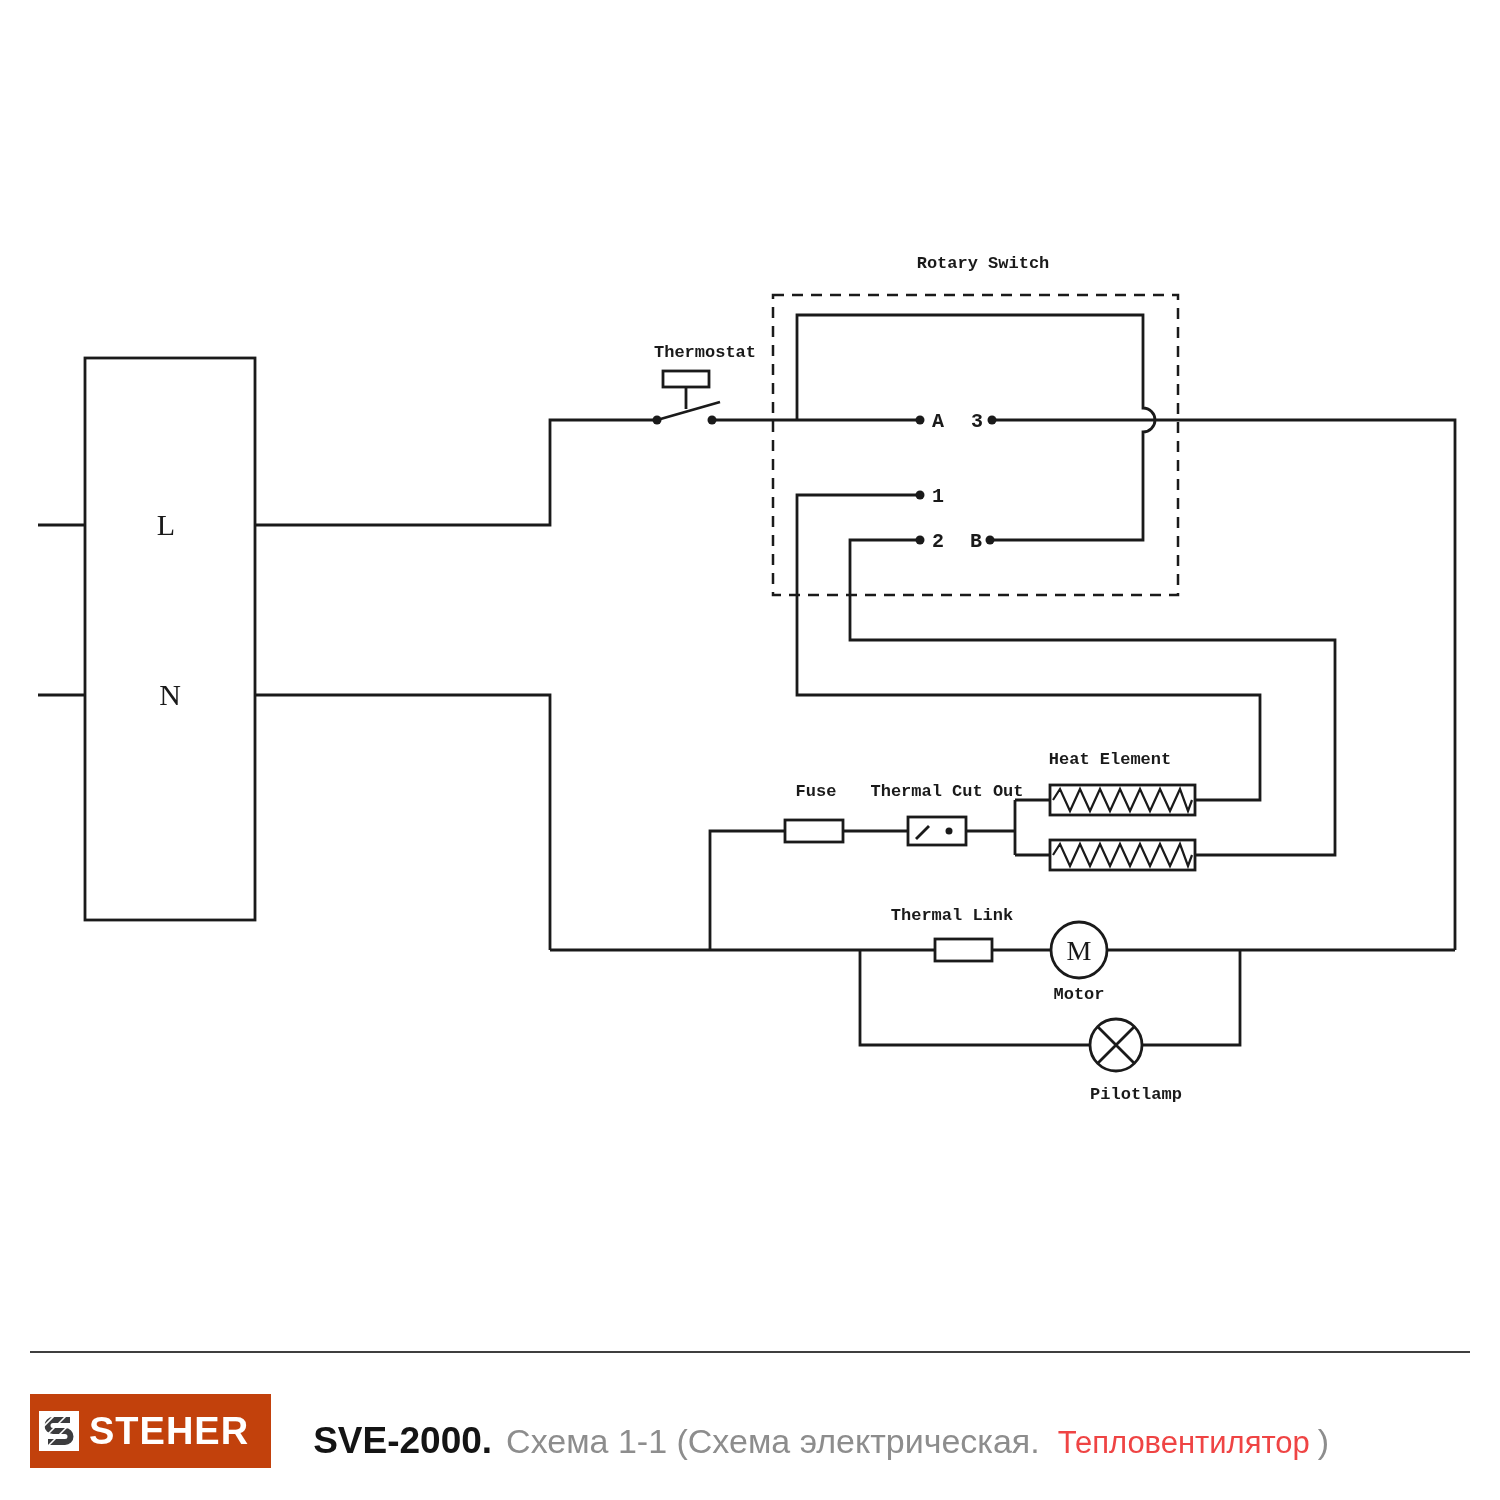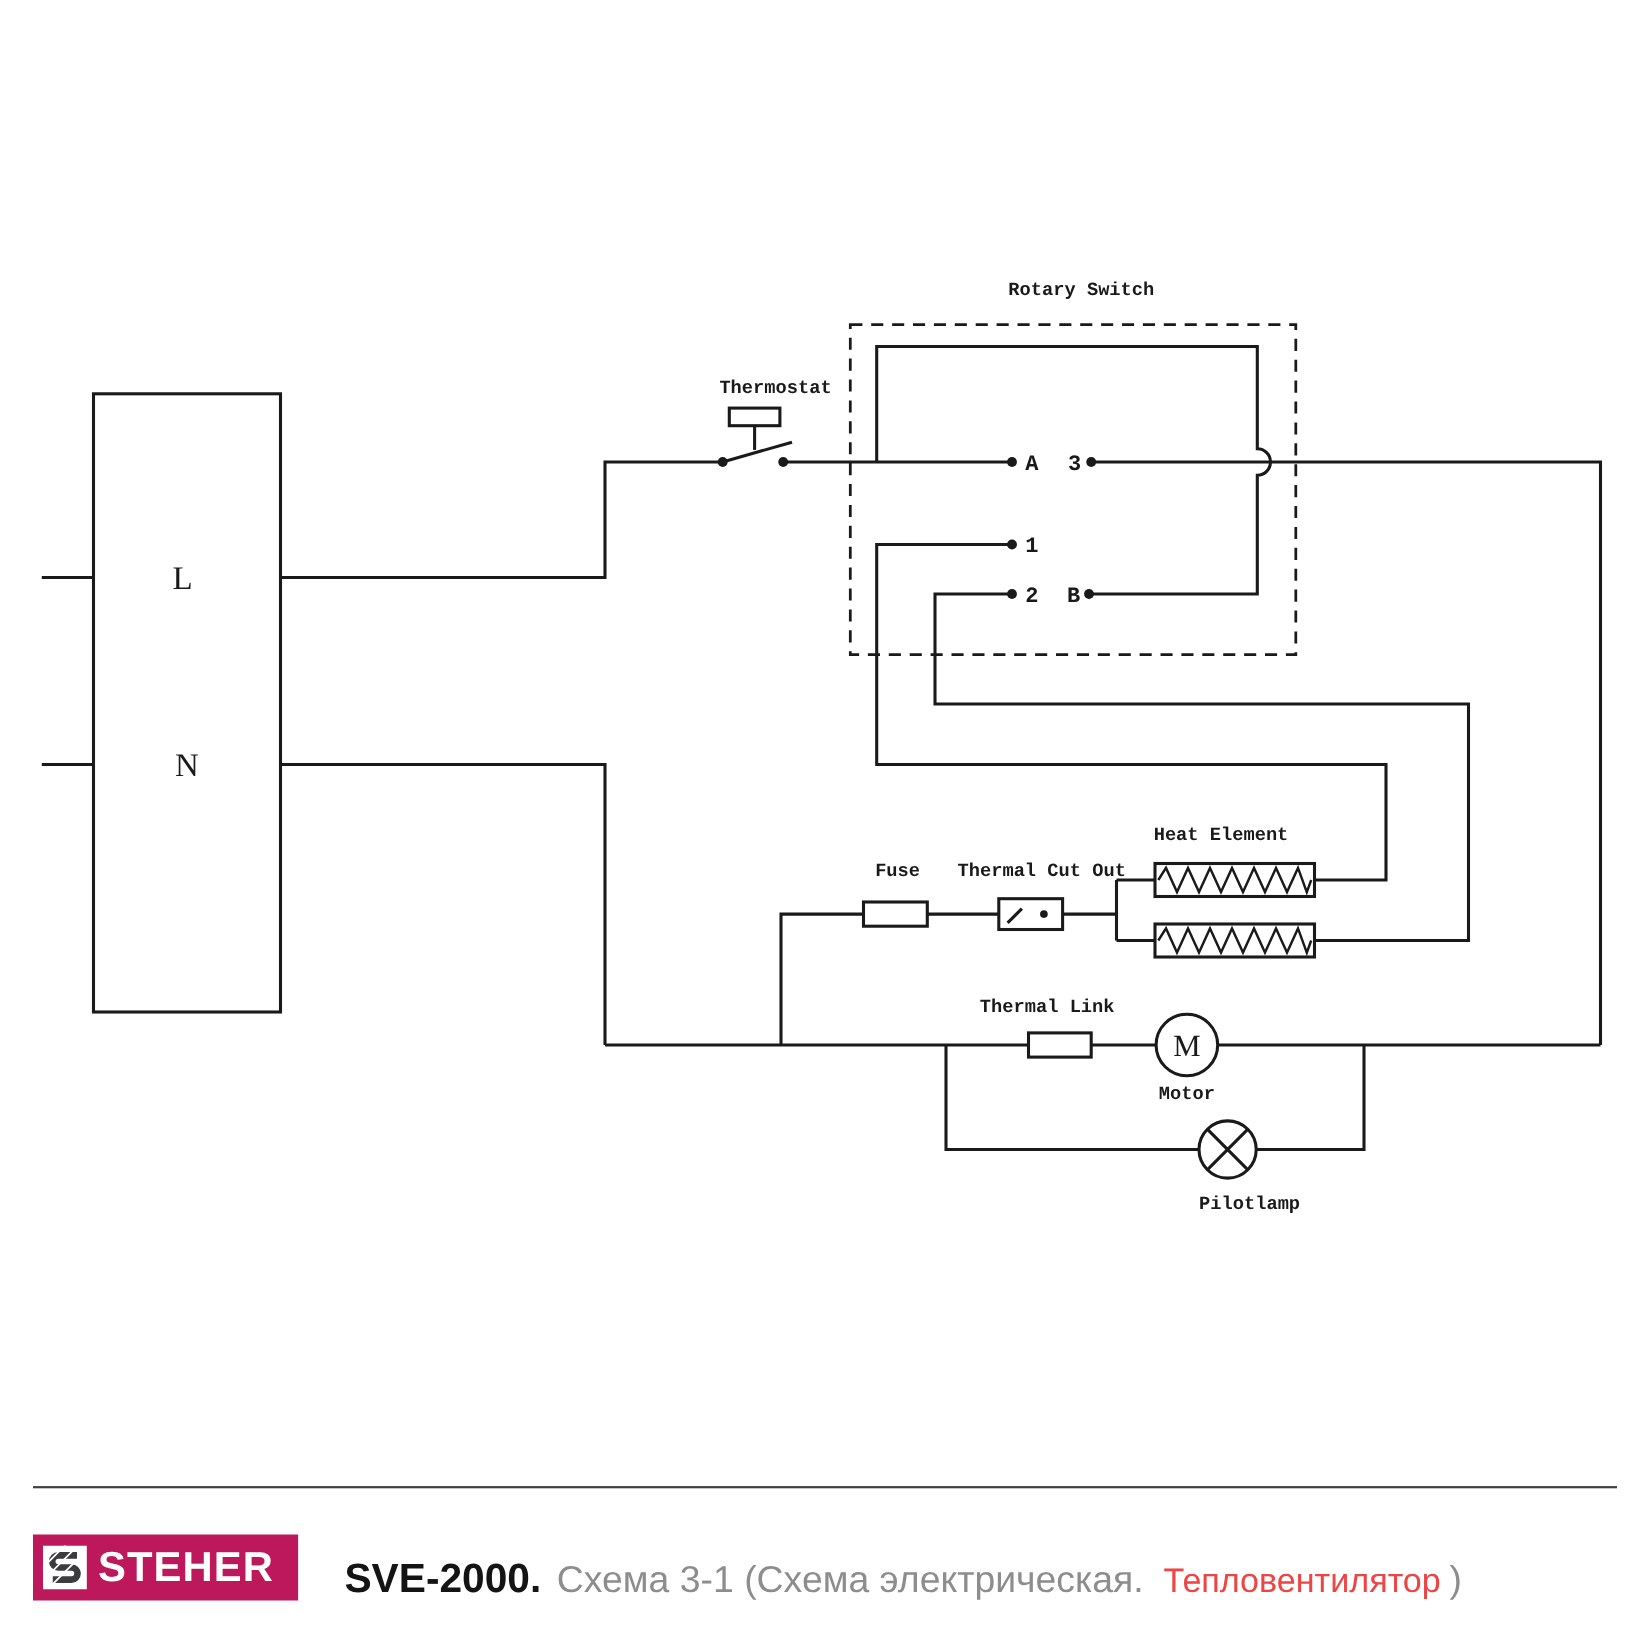--- a/index.html
+++ b/index.html
@@ -9,21 +9,21 @@
   svg .lbl{font-family:"Liberation Mono","DejaVu Sans Mono",monospace;font-weight:700;
            font-size:17px;fill:#1a1a1a;}
   svg .contact-lbl{font-family:"Liberation Mono","DejaVu Sans Mono",monospace;font-weight:700;
            font-size:20px;fill:#1a1a1a;}
   svg .serif-lbl{font-family:"Liberation Serif","DejaVu Serif",serif;font-weight:400;
            font-size:30px;fill:#1a1a1a;}
   svg .motor-m{font-family:"Liberation Serif","DejaVu Serif",serif;font-weight:400;
            font-size:28px;fill:#1a1a1a;}
   .footer-divider{position:absolute;left:30px;right:30px;top:1351px;height:2px;background:#3f3f3f;}
   .footer-row{position:absolute;left:30px;top:1394px;display:flex;align-items:center;}
-  .logo{display:flex;align-items:center;gap:10px;background:#be185d;height:60px;
+  .logo{display:flex;align-items:center;gap:10px;background:#c2410c;height:74px;
         padding:0 22px 0 9px;}
   .logo-text{color:#ffffff;font-size:38px;font-weight:700;letter-spacing:1px;
         font-family:"Liberation Sans",sans-serif;}
   .caption{display:flex;align-items:baseline;margin-left:42px;white-space:nowrap;}
   .cap-model{font-size:37px;font-weight:700;color:#141414;margin-top:20px;}
   .cap-gray{font-size:34px;color:#8d8d8d;margin-left:14px;}
   .cap-product{font-size:31px;color:#ef4444;margin-left:18px;}
   .cap-close{font-size:34px;color:#8d8d8d;margin-left:8px;}
 </style>
 </head>
@@ -132,19 +132,19 @@
             <line x1="2" y1="30" x2="30" y2="2"></line>
             <line x1="8" y1="36" x2="36" y2="8"></line>
             <line x1="-2" y1="22" x2="22" y2="-2"></line>
           </g>
         </svg>
       </span>
       <span class="logo-text">STEHER</span>
     </div>
     <div class="caption">
       <span class="cap-model">SVE-2000.</span>
-      <span class="cap-gray">Схема 3-1 (Схема электрическая.</span>
+      <span class="cap-gray">Схема 1-1 (Схема электрическая.</span>
       <span class="cap-product">Тепловентилятор</span>
       <span class="cap-close">)</span>
     </div>
   </div>
 
 </div>
 
 </body></html>

